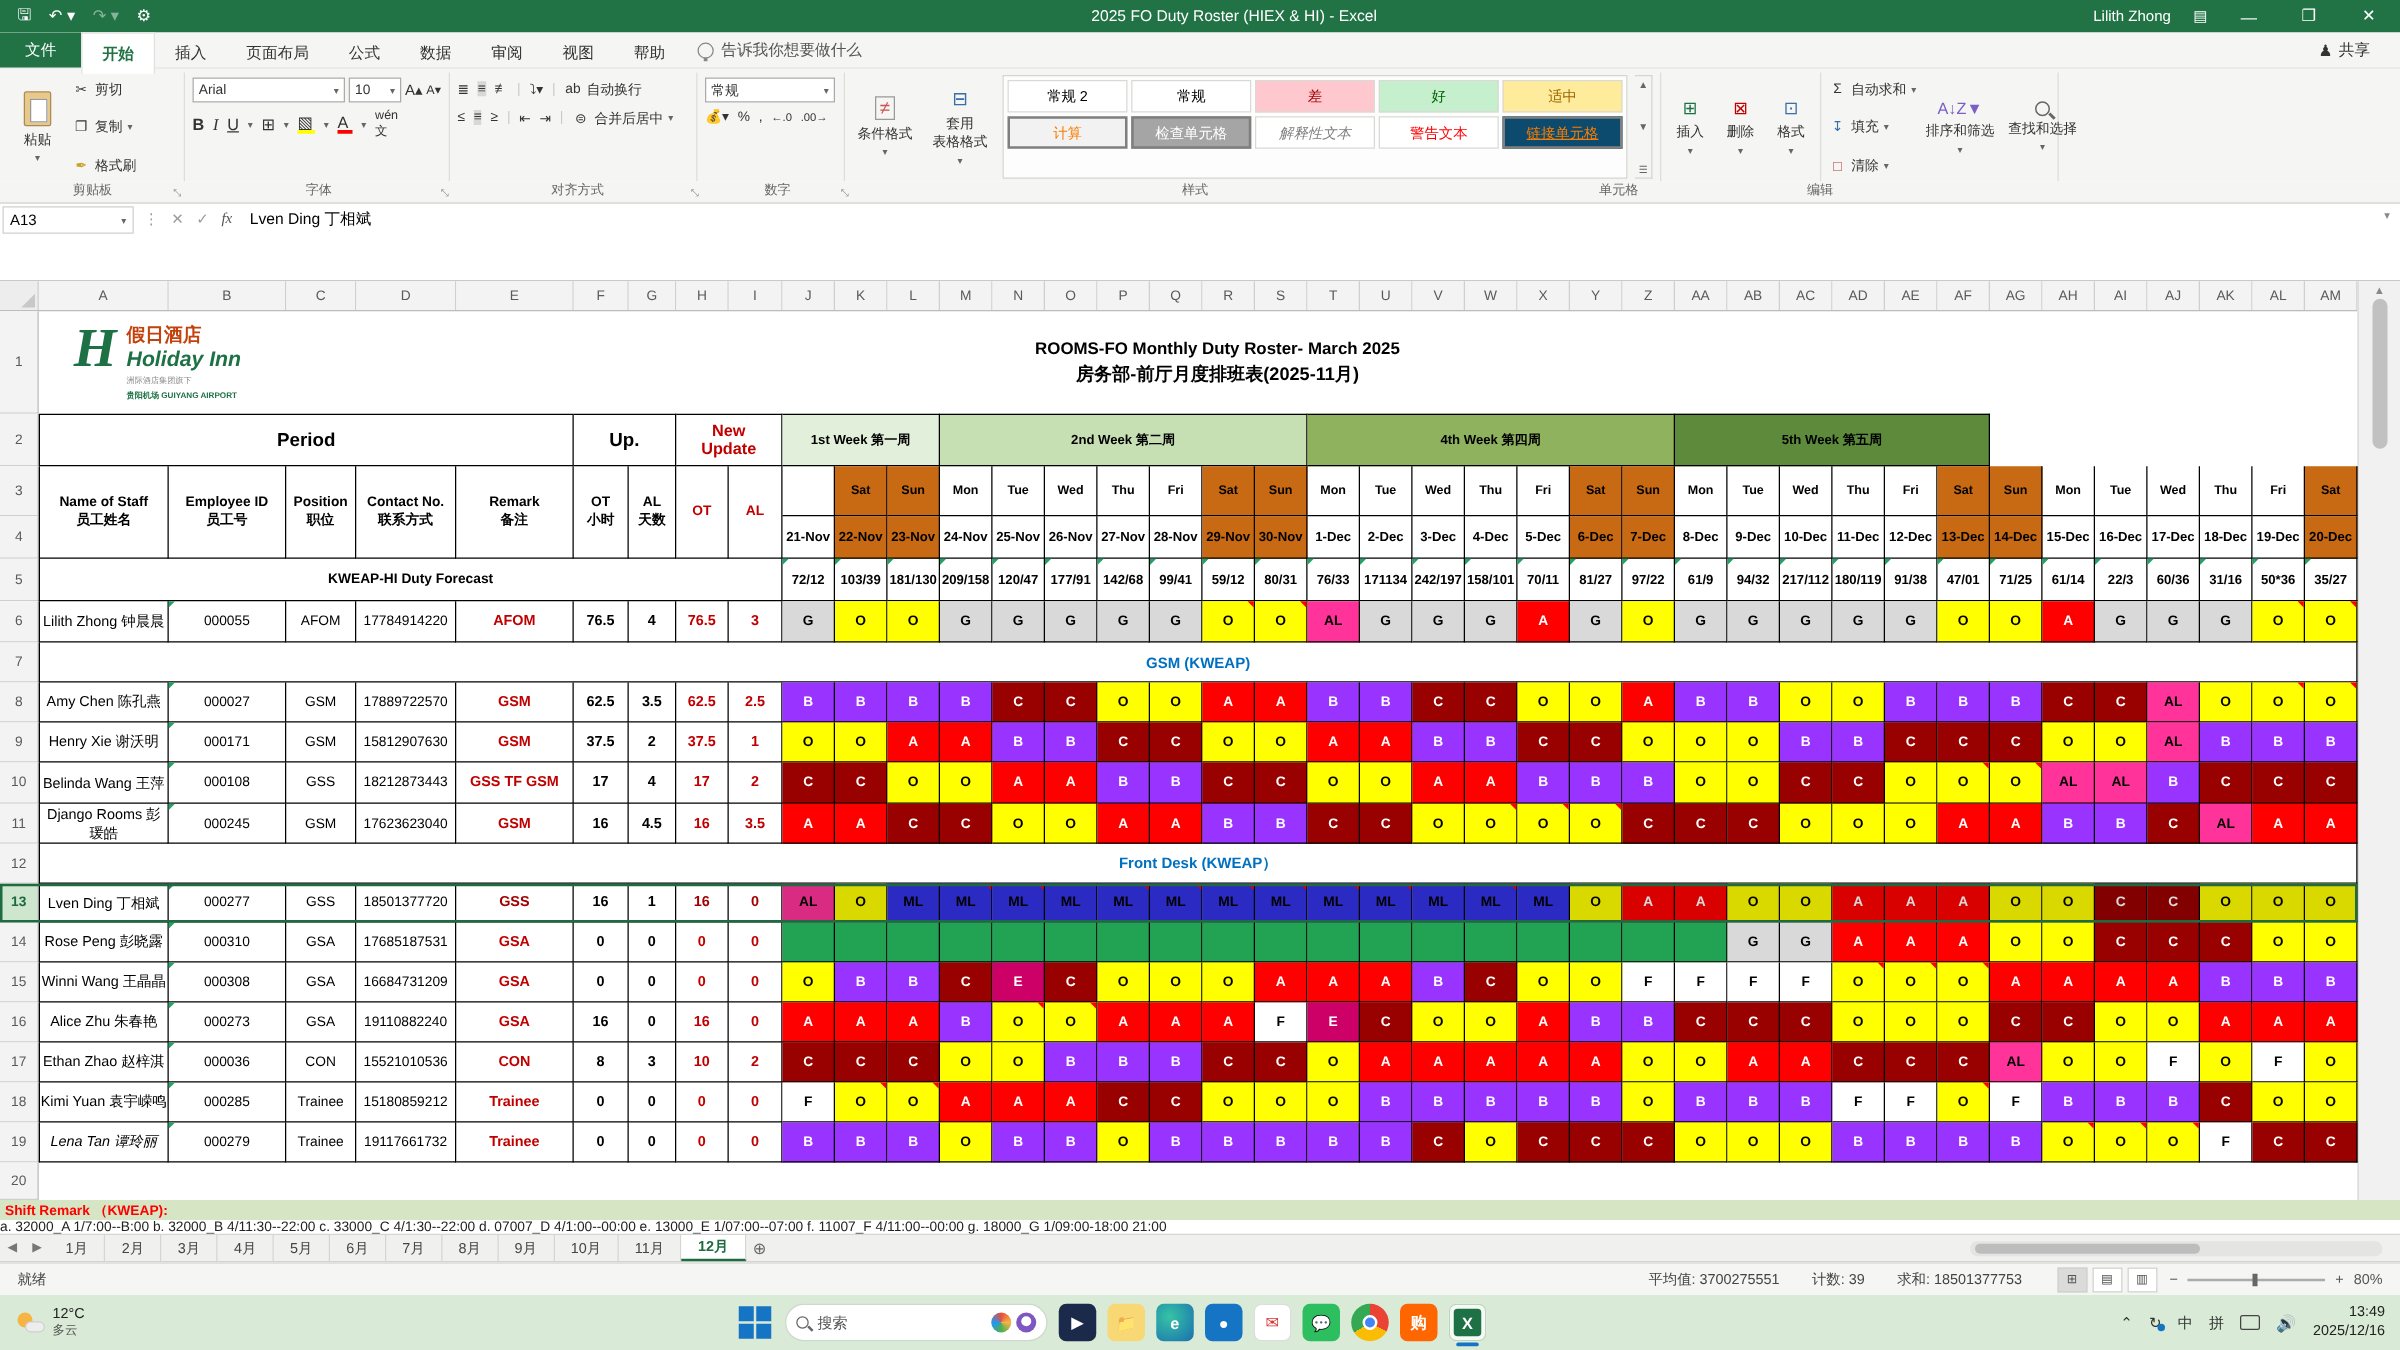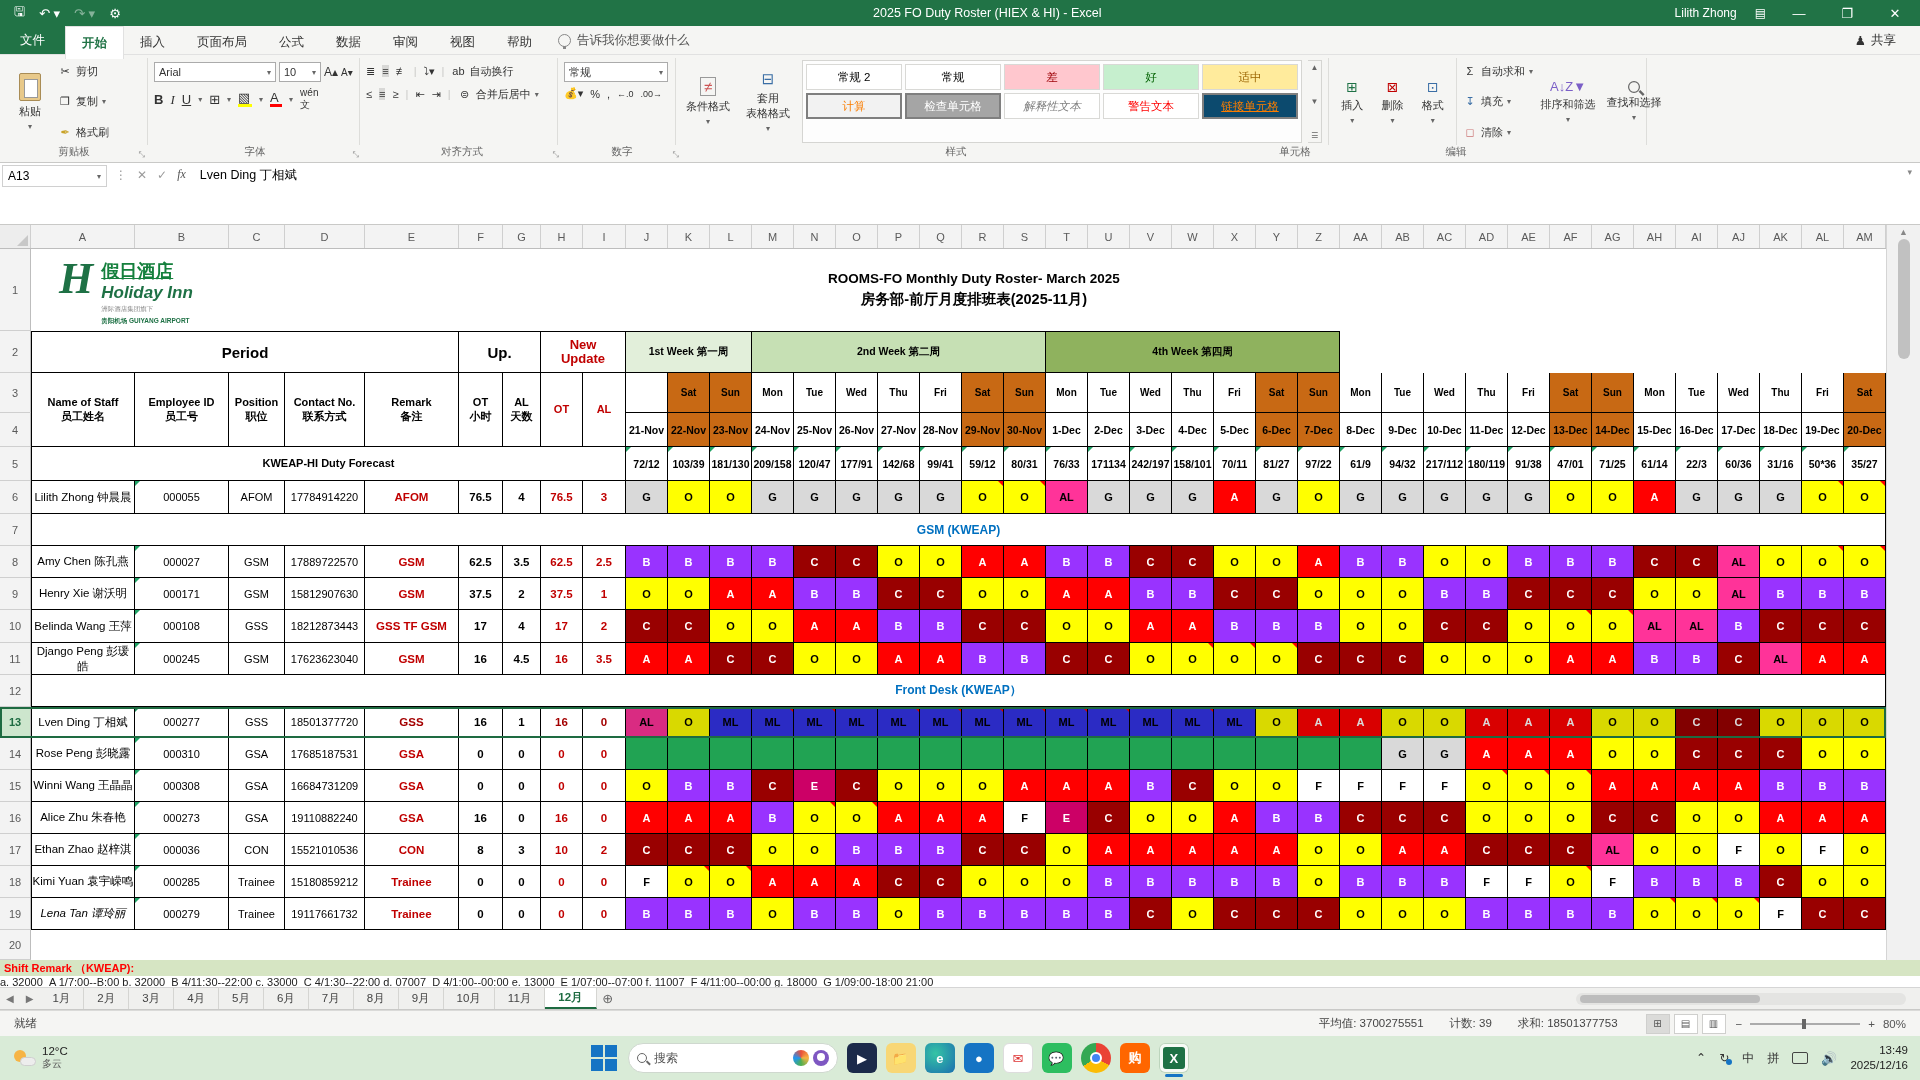--- a/index.html
+++ b/index.html
@@ -86,21 +86,21 @@
   .selrow .dimmable { filter:brightness(0.85); }
   .seloutline { position:absolute; inset:0; border:2px solid #1E6B41; pointer-events:none; z-index:5; }
   .vscroll { width:34px; background:#F1F1F1; border-left:1px solid #D5D5D5; display:flex; flex-direction:column; align-items:center; padding-top:2px; gap:2px; }
   .vthumb { width:12px; height:120px; background:#C1C1C1; border-radius:6px; }
   .varrow { color:#888; font-size:9px; }
 
   
   .logo { position:absolute; left:28px; top:10px; display:flex; gap:8px; align-items:flex-start; z-index:2; }
   .logoH { font-size:44px; font-weight:bold; color:#1E7145; font-style:italic; line-height:.9;
            font-family:"Liberation Serif",serif; }
-  .logotxt div:nth-child(1){ font-size:18px; font-weight:bold; color:#15803d;text-decoration:underline; }
+  .logotxt div:nth-child(1){ font-size:15px; font-weight:bold; color:#c2410c; }
   .logotxt div:nth-child(2){ font-size:17px; font-weight:bold; color:#1E7145; font-style:italic; }
   .logotxt div:nth-child(3){ font-size:6.5px; color:#8a8a8a; margin-top:2px; }
   .logotxt div:nth-child(4){ font-size:6.5px; color:#1E7145; font-weight:bold; margin-top:3px; }
   .titleblock { position:absolute; left:31px; right:0; top:0; bottom:0; display:flex; flex-direction:column; align-items:center; justify-content:center; gap:4px; }
   .titleblock .t1 { font-weight:bold; font-size:13.5px; }
   .titleblock .t2 { font-weight:bold; font-size:14.5px; }
 
   
   .remarkband { height:16px; background:#D6E5C3; display:flex; align-items:center; padding-left:4px; }
   .remarkband span { color:#FF0000; font-weight:bold; font-size:11px; }
@@ -466,20 +466,21 @@
         <div class="rh" style="width: 31px; min-width: 31px;">2</div>
         <div class="tc tl tt hdr2" style="width: 428px; min-width: 428px;">Period</div>
         <div class="tc tt hdr2" style="width: 82px; min-width: 82px;">Up.</div>
         <div class="tc tt" style="width: 85px; min-width: 85px;">
           <span class="red" style="font-weight:bold;font-size:13px;white-space:pre-line;line-height:1.1">New
 Update</span>
         </div>
         <div class="tc tt wk" style="width: 126px; min-width: 126px; background: rgb(226, 239, 218);">1st Week 第一周</div>
         <div class="tc tt wk" style="width: 294px; min-width: 294px; background: rgb(198, 224, 180);">2nd Week 第二周</div>
         <div class="tc tt wk" style="width: 294px; min-width: 294px; background: rgb(143, 178, 94);">4th Week 第四周</div>
+        <div class="tc tt wk" style="width: 252px; min-width: 252px; background: rgb(94, 138, 60);">5th Week 第五周</div>
       </div>
       <div class="grow" style="height: 74px;">
         <div style="width: 31px; min-width: 31px; height: 74px; display: flex; flex-direction: column;">
           <div class="rh" style="width: 31px; min-width: 31px; height: 40px;">3</div>
           <div class="rh" style="width: 31px; min-width: 31px; height: 34px;">4</div>
         </div>
         <div class="tc lefthdr tl" style="width: 104px; min-width: 104px; height: 74px;">Name of Staff
 员工姓名</div>
         <div class="tc lefthdr" style="width: 94px; min-width: 94px; height: 74px;">Employee ID
 员工号</div>
@@ -772,21 +773,21 @@
           <div class="tc shift" style="width: 42px; min-width: 42px; background: rgb(255, 51, 153); color: rgb(0, 0, 0);">AL</div>
           <div class="tc shift" style="width: 42px; min-width: 42px; background: rgb(153, 51, 255); color: rgb(255, 255, 255);">B</div>
           <div class="tc shift" style="width: 42px; min-width: 42px; background: rgb(153, 0, 0); color: rgb(255, 255, 255);">C</div>
           <div class="tc shift" style="width: 42px; min-width: 42px; background: rgb(153, 0, 0); color: rgb(255, 255, 255);">C</div>
           <div class="tc shift" style="width: 42px; min-width: 42px; background: rgb(153, 0, 0); color: rgb(255, 255, 255);">C</div>
         </div>
       </div>
       <div class="grow" style="height: 32px;">
         <div class="rh" style="width: 31px; min-width: 31px;">11</div>
         <div class="dimmable" style="display: flex;">
-          <div class="tc tl namec" style="width: 104px; min-width: 104px;">Django Peng 彭瑗皓</div>
+          <div class="tc tl namec" style="width: 104px; min-width: 104px;">Django Rooms 彭瑗皓</div>
           <div class="tc smallc gf" style="width: 94px; min-width: 94px;">000245</div>
           <div class="tc smallc" style="width: 56px; min-width: 56px;">GSM</div>
           <div class="tc smallc" style="width: 80px; min-width: 80px;">17623623040</div>
           <div class="tc remarkc" style="width: 94px; min-width: 94px;">GSM</div>
           <div class="tc numc" style="width: 44px; min-width: 44px;">16</div>
           <div class="tc numc" style="width: 38px; min-width: 38px;">4.5</div>
           <div class="tc numc red" style="width: 42px; min-width: 42px;">16</div>
           <div class="tc numc red" style="width: 43px; min-width: 43px;">3.5</div>
           <div class="tc shift" style="width: 42px; min-width: 42px; background: rgb(255, 0, 0); color: rgb(255, 255, 255);">A</div>
           <div class="tc shift" style="width: 42px; min-width: 42px; background: rgb(255, 0, 0); color: rgb(255, 255, 255);">A</div>

